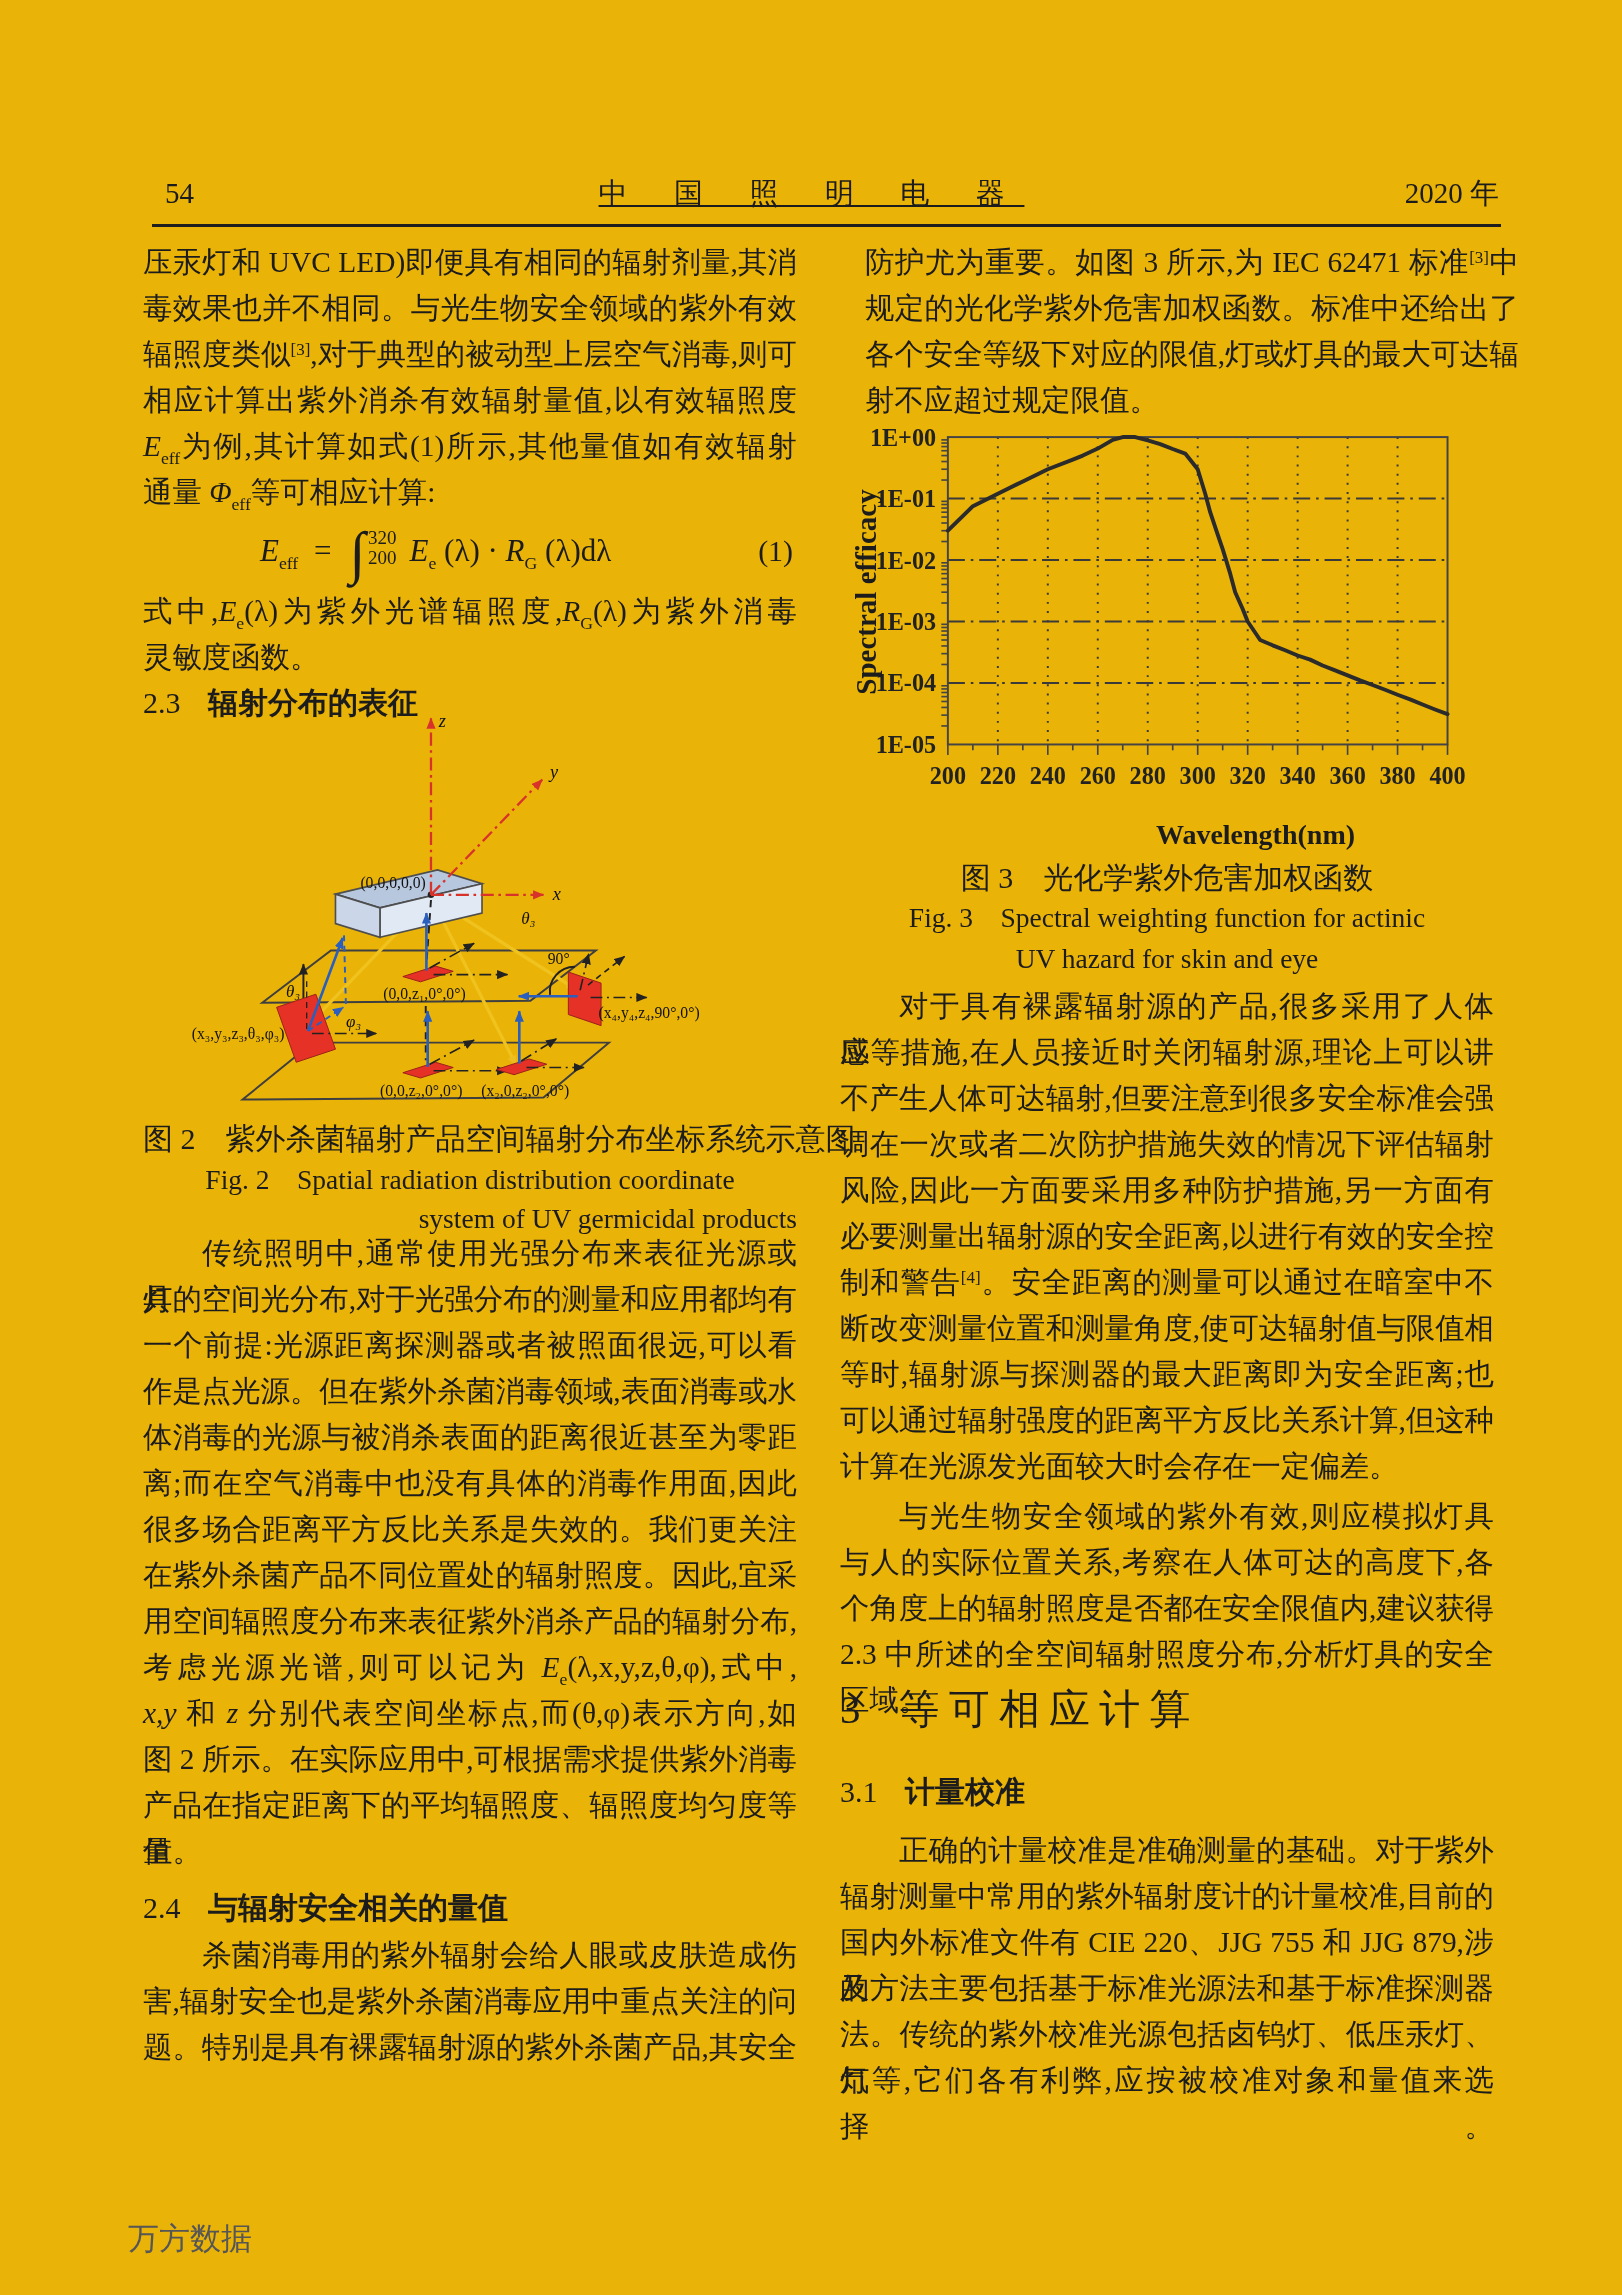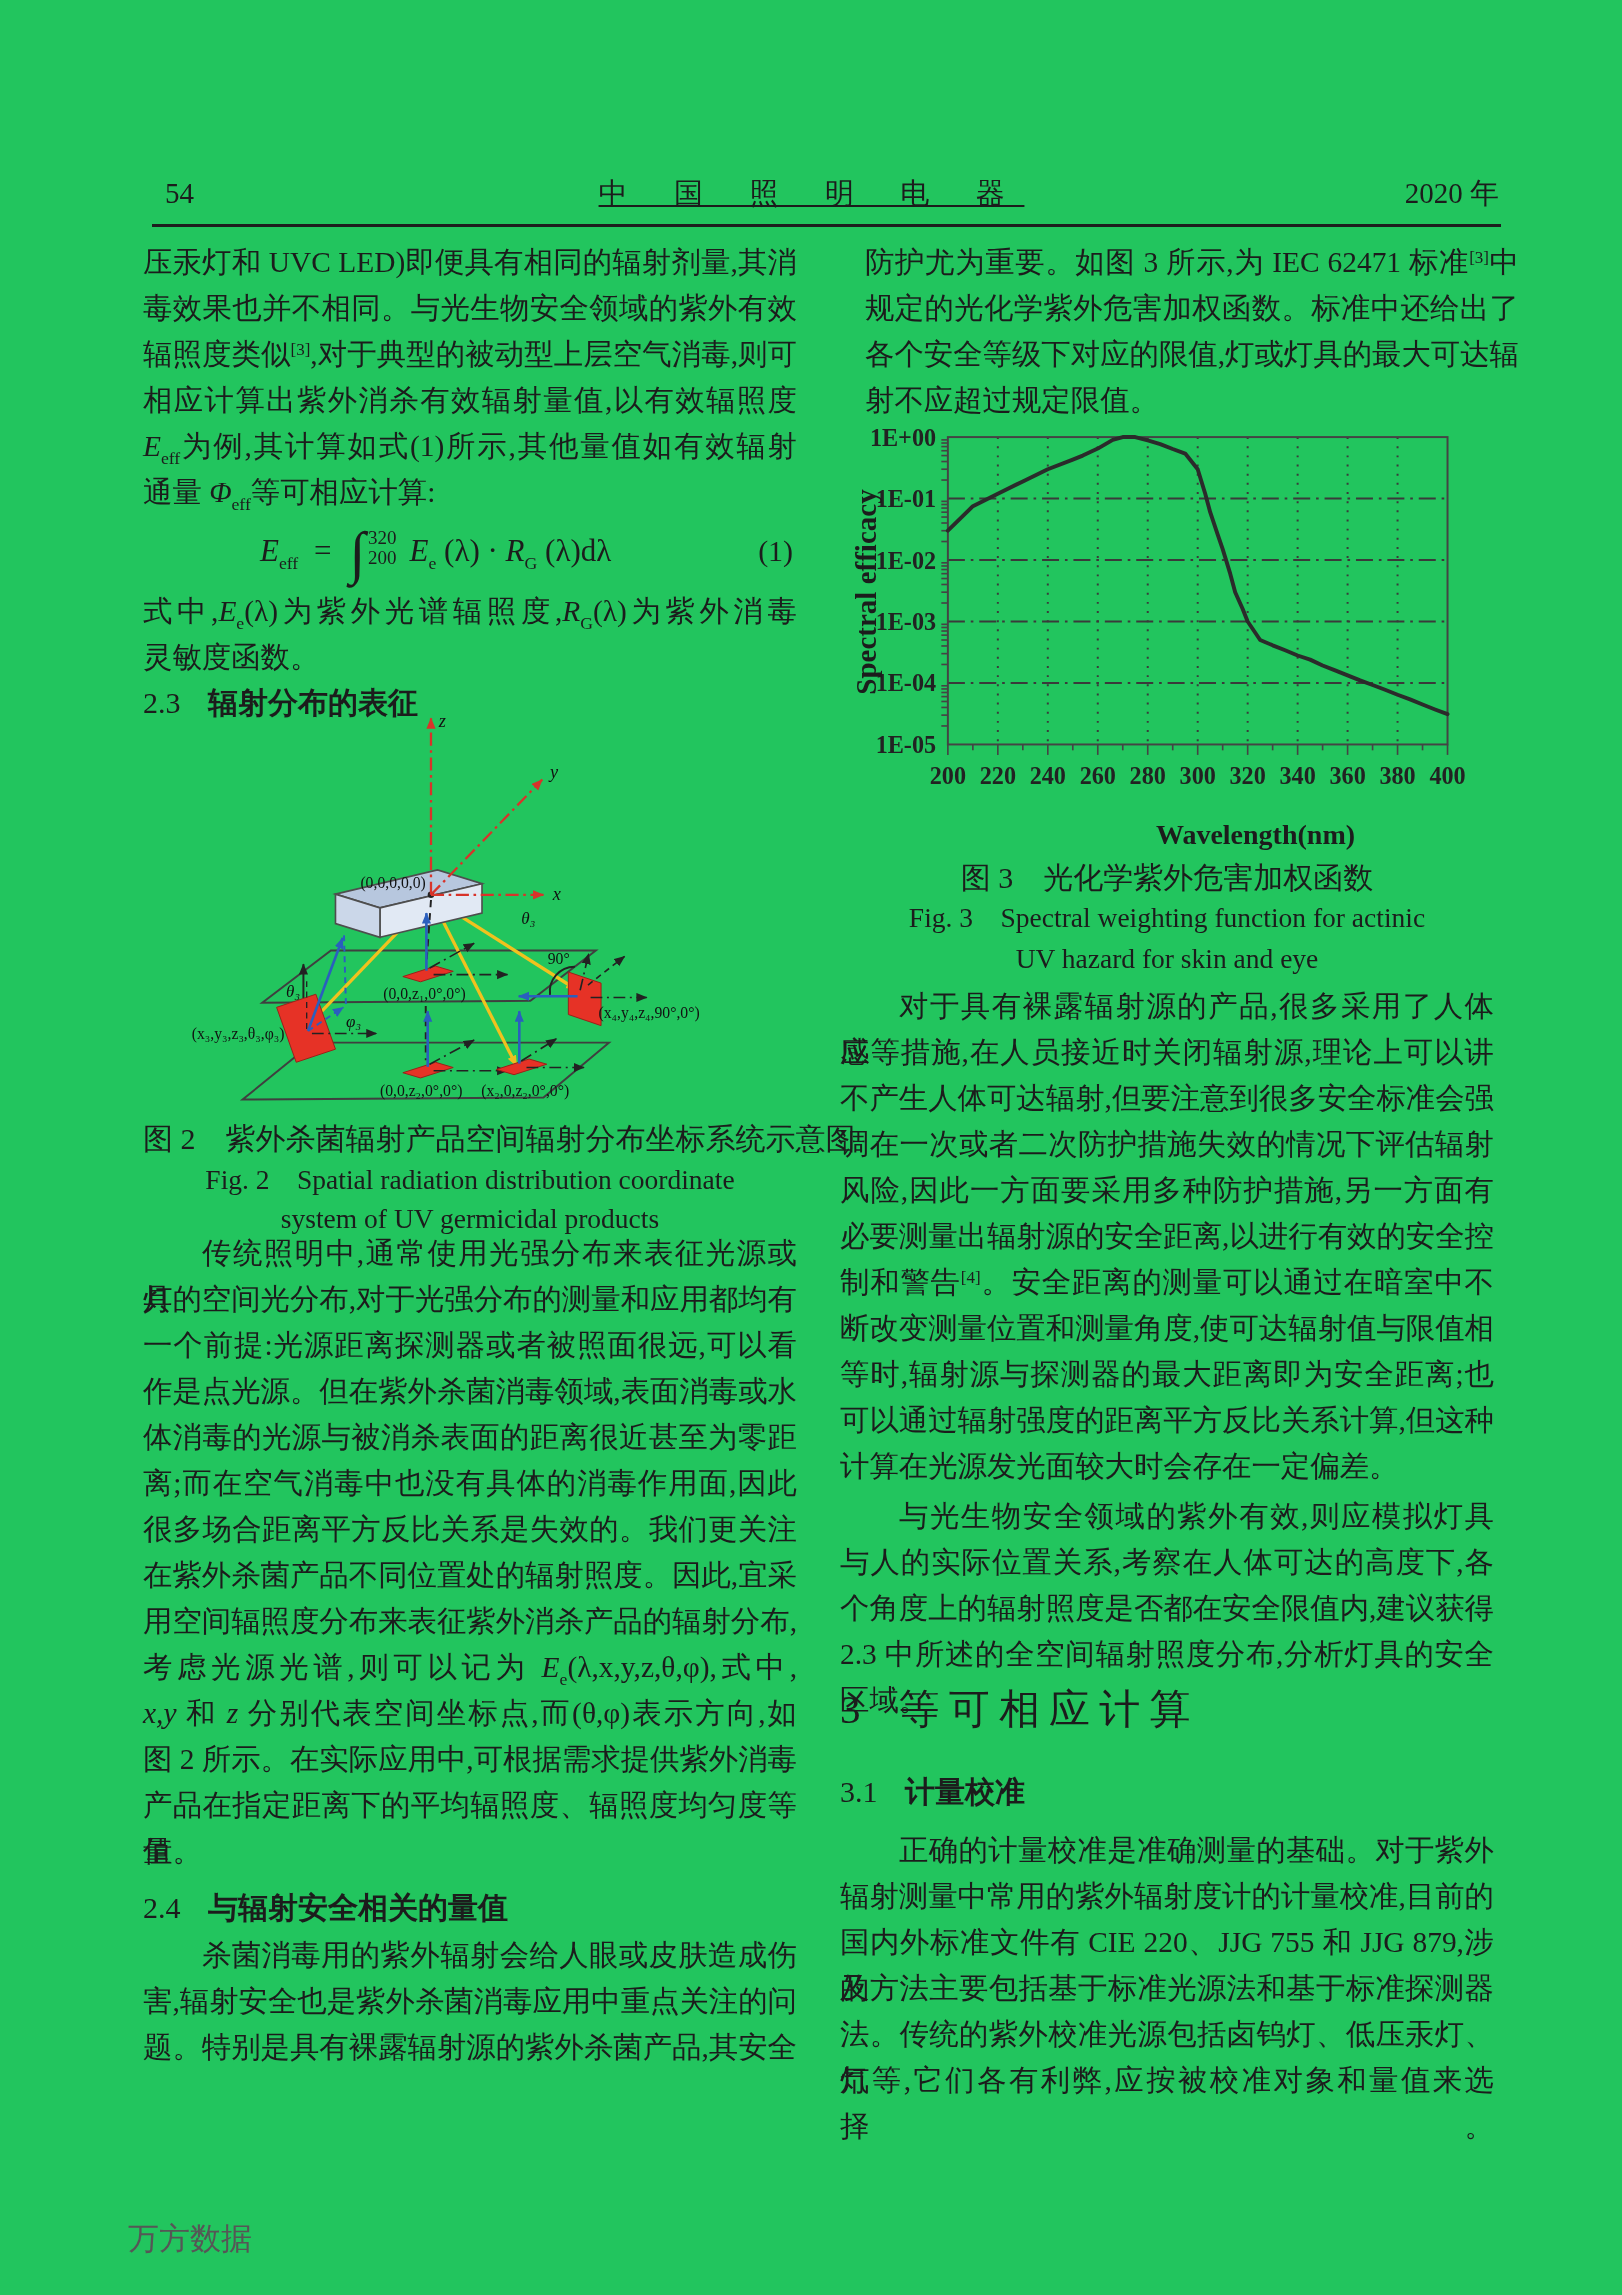--- a/index.html
+++ b/index.html
@@ -1,16 +1,16 @@
 <!DOCTYPE html>
 <html style="font-size:10.5px"><head>
 <meta charset="utf-8">
 <style>
   html,body{margin:0;padding:0;background:#888;}
-  #page{position:relative;width:1623px;height:2295px;background:#22c55e;overflow:hidden;
+  #page{position:relative;width:1623px;height:2295px;background:#eab308;overflow:hidden;
         font-family:"Liberation Serif",serif;color:#1c1c1c;}
   .abs{position:absolute;}
   
   .hdr{font-size:29px;line-height:37px;}
   .hdr-title{letter-spacing:19.6px;text-decoration:underline;}
   .rule{background:#1e1e1e;}
   
   .col{width:654px;}
   .line{height:46px;line-height:46px;font-size:29.4px;white-space:nowrap;}
   .jline{white-space:normal;text-align:justify;text-align-last:justify;}
@@ -183,21 +183,21 @@
       <text class="f2t" x="684" y="478" text-anchor="start">(x₄,y₄,z₄,90°,0°)</text>
       <text class="f2a" x="566" y="334">θ₃</text>
       <text class="f2a" x="228" y="446" text-anchor="end">θ₃</text>
       <text class="f2a" x="298" y="492">φ₃</text>
       <text class="f2t" x="640" y="396" text-anchor="end">90°</text>
     </g>
   </svg>
 
   <div class="abs cap" style="left:143px;top:1120px;">图 2　紫外杀菌辐射产品空间辐射分布坐标系统示意图</div>
   <div class="abs cap capen" style="left:143px;top:1161px;">Fig. 2　Spatial radiation distribution coordinate</div>
-  <div class="abs cap capen" style="left:143px;top:1200px;">system of UV germicidal products</div>
+  <div class="abs cap capen" style="left:143px;top:1200px;text-align:right;">system of UV germicidal products</div>
 
   <div class="abs col" style="left:143px;top:1230px;">
     <div class="line jline ind">传统照明中,通常使用光强分布来表征光源或灯</div>
     <div class="line jline">具的空间光分布,对于光强分布的测量和应用都均有</div>
     <div class="line jline">一个前提:光源距离探测器或者被照面很远,可以看</div>
     <div class="line jline">作是点光源。但在紫外杀菌消毒领域,表面消毒或水</div>
     <div class="line jline">体消毒的光源与被消杀表面的距离很近甚至为零距</div>
     <div class="line jline">离;而在空气消毒中也没有具体的消毒作用面,因此</div>
     <div class="line jline">很多场合距离平方反比关系是失效的。我们更关注</div>
     <div class="line jline">在紫外杀菌产品不同位置处的辐射照度。因此,宜采</div>

